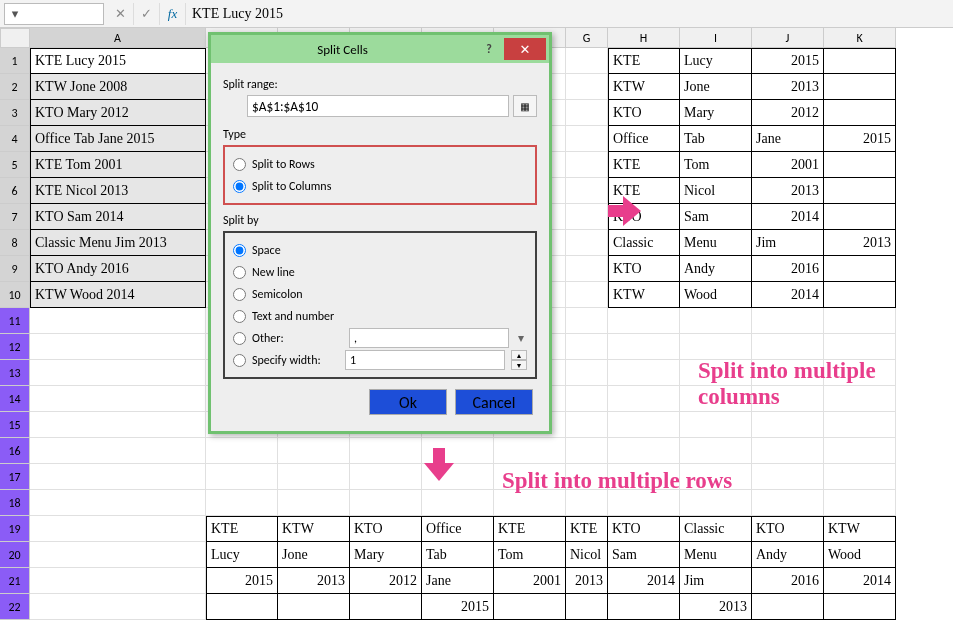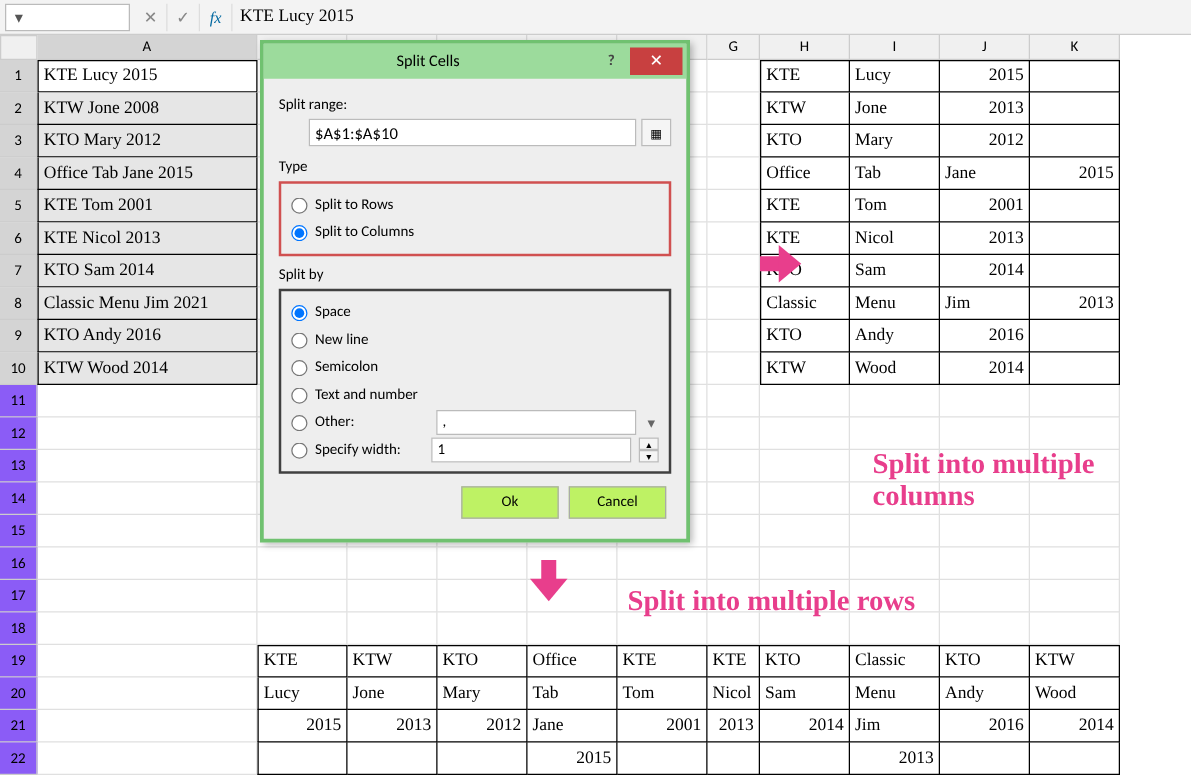--- a/index.html
+++ b/index.html
@@ -49,21 +49,21 @@
 .fieldset-label { margin: 6px 0 4px; }
 .type-box { border: 2px solid #d05050; padding: 6px 8px; margin-bottom: 8px; }
 .splitby-box { border: 2px solid #404040; padding: 6px 8px; }
 .opt-row { display: flex; align-items: center; height: 22px; gap: 6px; }
 .opt-row input[type=text], .opt-row .numbox { height: 20px; border: 1px solid #bbb; background: #fff; padding: 0 4px; font-size: 12px; }
 .opt-row .combo { width: 160px; margin-left: auto; }
 .opt-row .numbox { width: 160px; margin-left: auto; text-align: left; }
 .spin { width: 16px; display: flex; flex-direction: column; }
 .spin .sbtn { width: 16px; height: 10px; border: 1px solid #bbb; background: #f5f5f5; font-size: 7px; display: flex; align-items: center; justify-content: center; cursor: pointer; }
 .dlg-buttons { display: flex; justify-content: flex-end; gap: 8px; padding: 10px 4px 6px; }
-.dlg-btn { width: 78px; height: 26px; border: 1px solid #aaa; background: #bef264; cursor: pointer; font-size: 12px; }
+.dlg-btn { width: 78px; height: 26px; border: 1px solid #aaa; background: #1d4ed8; cursor: pointer; font-size: 16px; }
 
 
 .arrow-right { position: absolute; left: 608px; top: 196px; width: 34px; height: 30px; }
 .arrow-right::before { content: ""; position: absolute; left: 0; top: 9px; width: 16px; height: 12px; background: #e83e8c; }
 .arrow-right::after { content: ""; position: absolute; left: 15px; top: 0; border-left: 18px solid #e83e8c; border-top: 15px solid transparent; border-bottom: 15px solid transparent; }
 .arrow-down { position: absolute; left: 424px; top: 448px; width: 30px; height: 34px; }
 .arrow-down::before { content: ""; position: absolute; left: 9px; top: 0; width: 12px; height: 16px; background: #e83e8c; }
 .arrow-down::after { content: ""; position: absolute; left: 0; top: 15px; border-top: 18px solid #e83e8c; border-left: 15px solid transparent; border-right: 15px solid transparent; }
 
 .caption { position: absolute; color: #e83e8c; font-family: "Times New Roman", serif; font-size: 23px; font-weight: bold; }
@@ -204,21 +204,21 @@
         <div class="cell wE"></div>
         <div class="cell wF"></div>
         <div class="cell wG"></div>
         <div class="cell wH bordered bordered-left">KTO</div>
         <div class="cell wI bordered">Sam</div>
         <div class="cell wJ bordered num">2014</div>
         <div class="cell wK bordered"></div>
       </div>
       <div class="grow">
         <div class="rowhdr sel">8</div>
-        <div class="cell wA selcell bordered bordered-left">Classic Menu Jim 2021</div>
+        <div class="cell wA selcell bordered bordered-left">Classic Menu Jim 2013</div>
         <div class="cell wB"></div>
         <div class="cell wC"></div>
         <div class="cell wD"></div>
         <div class="cell wE"></div>
         <div class="cell wF"></div>
         <div class="cell wG"></div>
         <div class="cell wH bordered bordered-left">Classic</div>
         <div class="cell wI bordered">Menu</div>
         <div class="cell wJ bordered">Jim</div>
         <div class="cell wK bordered num">2013</div>

